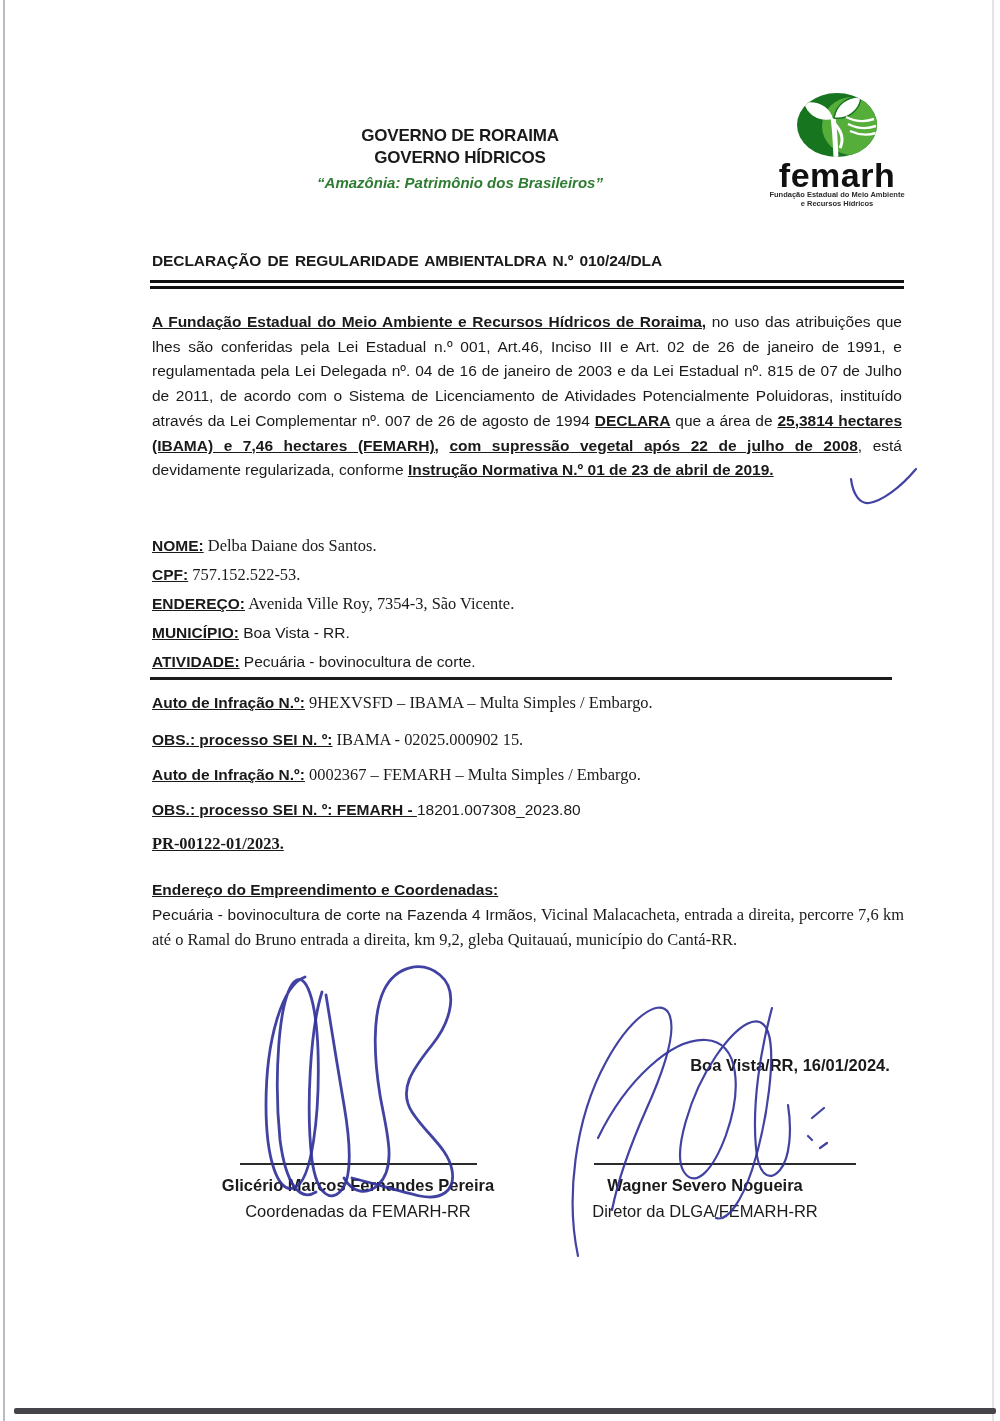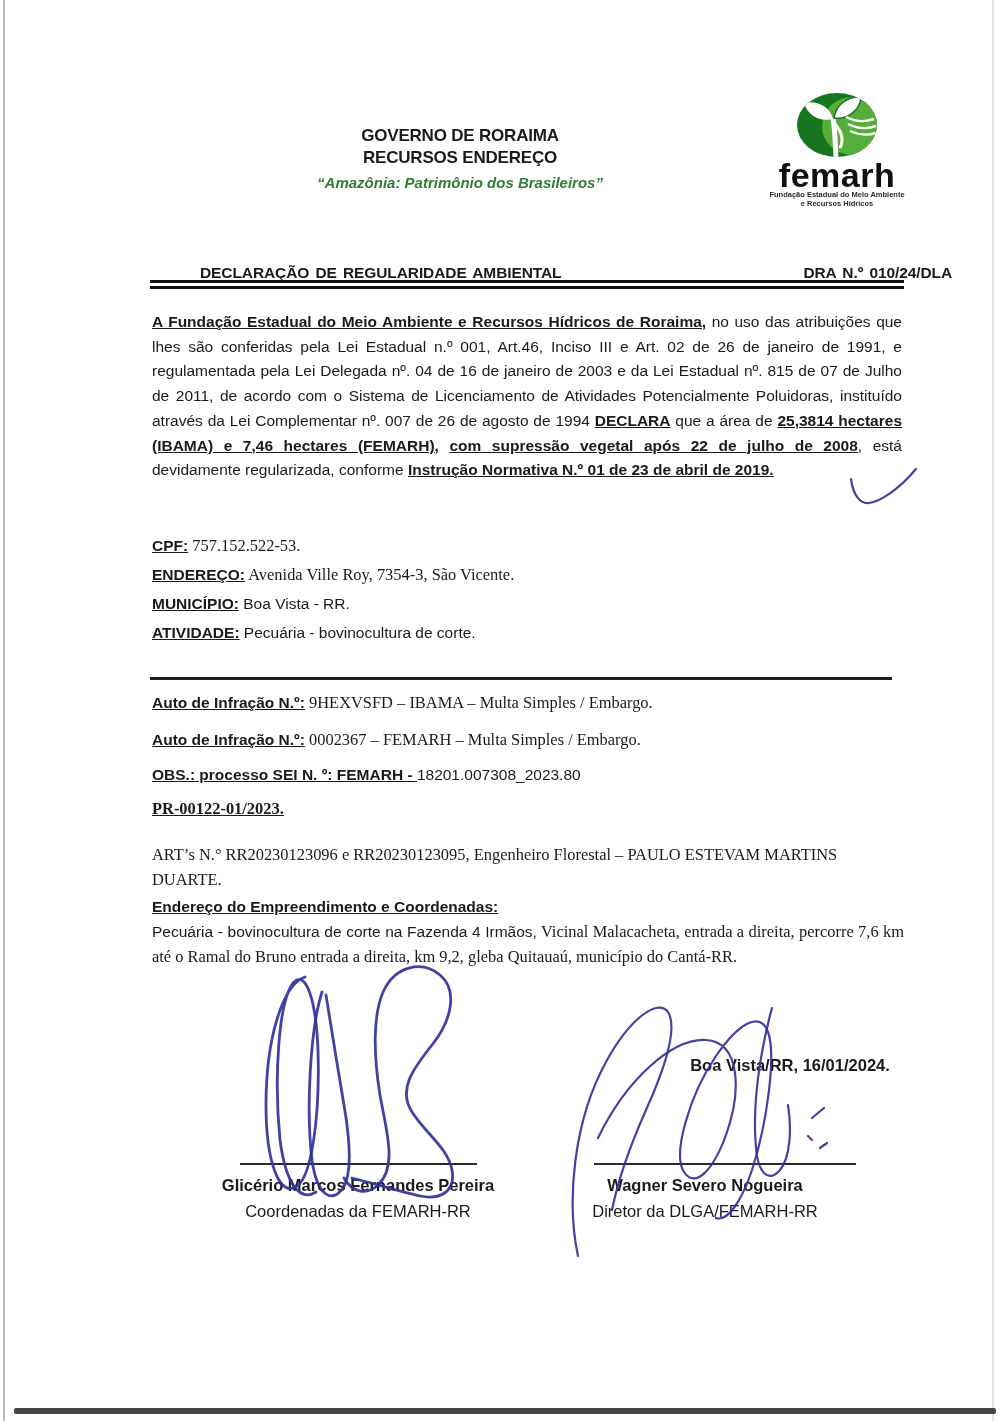--- a/index.html
+++ b/index.html
@@ -19,21 +19,21 @@
   .header-text .motto{margin-top:5px;font-size:15px;font-weight:bold;font-style:italic;color:var(--motto_green);}
 
   
   .logo{position:absolute;top:90px;left:752px;width:170px;text-align:center;}
   .logo-ellipse-dark{fill:var(--logo_dark);}
   .logo-ellipse-light{fill:var(--logo_light);}
   .logo-wordmark{font-size:34px;font-weight:bold;letter-spacing:0.5px;color:#101010;line-height:30px;margin-top:-4px;}
   .logo-caption{font-size:7.5px;line-height:9px;color:#2c2c2c;font-weight:bold;}
 
   
-  .title-row{position:absolute;top:264px;left:152px;width:752px;display:flex;justify-content:space-between;margin-left:48px;}
+  .title-row{position:absolute;top:252px;left:152px;width:752px;display:flex;justify-content:flex-start;}
   .title-row .t{font-size:15.5px;font-weight:bold;letter-spacing:-0.1px;word-spacing:2px;}
   .double-rule{position:absolute;left:150px;width:754px;}
   .double-rule .l1{height:3px;background:#111;}
   .double-rule .l2{height:3px;background:#111;margin-top:3px;}
 
   
   .rich span.b{font-weight:bold;text-decoration:underline;}
   .rich span.u{text-decoration:underline;}
   .rich span.f{font-family:"Liberation Serif","DejaVu Serif",serif;font-size:1.06em;}
 
@@ -72,21 +72,21 @@
 <body>
 
 <div class="page">
 
   <div class="edge-left"></div>
   <div class="edge-right"></div>
   <div class="edge-bottom"></div>
 
   <div class="header-text">
     <div class="org">GOVERNO DE RORAIMA</div>
-    <div class="org">RECURSOS ENDEREÇO</div>
+    <div class="org">GOVERNO HÍDRICOS</div>
     <div class="motto">“Amazônia: Patrimônio dos Brasileiros”</div>
   </div>
 
   <div class="logo">
     <svg width="150" height="70" viewBox="0 0 150 70">
       <defs>
         <clipPath id="oval">
             <ellipse cx="75" cy="35" rx="40" ry="32"></ellipse>
           </clipPath>
       </defs>
@@ -114,34 +114,35 @@
     <div class="t">DRA N.º 010/24/DLA</div>
   </div>
   <div class="double-rule" style="top:280px;">
     <div class="l1"></div>
       <div class="l2"></div>
   </div>
 
   <div class="intro rich"><span class="b ">A Fundação Estadual do Meio Ambiente e Recursos Hídricos de Roraima,</span><span class=""> no uso das atribuições que lhes são conferidas pela Lei Estadual n.º 001, Art.46, Inciso III e Art. 02 de 26 de janeiro de 1991, e regulamentada pela Lei Delegada nº. 04 de 16 de janeiro de 2003 e da Lei Estadual nº. 815 de 07 de Julho de 2011, de acordo com o Sistema de Licenciamento de Atividades Potencialmente Poluidoras, instituído através da Lei Complementar nº. 007 de 26 de agosto de 1994 </span><span class="b ">DECLARA</span><span class=""> que a área de </span><span class="b ">25,3814 hectares (IBAMA) e 7,46 hectares (FEMARH),</span><span class=""> </span><span class="b u ">com supressão vegetal após 22 de julho de 2008</span><span class="">, está devidamente regularizada, conforme </span><span class="b ">Instrução Normativa N.º 01 de 23 de abril de 2019.</span></div>
 
   <div class="fields">
+    <div class="rich"><span class="b ">NOME:</span><span class="f"> Delba Daiane dos Santos.</span></div>
     <div class="rich"><span class="b ">CPF:</span><span class="f"> 757.152.522-53.</span></div>
     <div class="rich"><span class="b ">ENDEREÇO:</span><span class="f"> Avenida Ville Roy, 7354-3, São Vicente.</span></div>
     <div class="rich"><span class="b ">MUNICÍPIO:</span><span class="">  Boa Vista - RR.</span></div>
     <div class="rich"><span class="b ">ATIVIDADE:</span><span class=""> Pecuária - bovinocultura de corte.</span></div>
   </div>
 
   <div class="rule2"></div>
 
   <div class="midblock">
     <div class="inf rich gap15"><span class="b ">Auto de Infração N.º:</span><span class="f"> 9HEXVSFD – IBAMA – Multa Simples / Embargo.</span></div>
+    <div class="inf rich gap13"><span class="b ">OBS.: processo SEI N. º:</span><span class="f"> IBAMA - 02025.000902 15.</span></div>
     <div class="inf rich gap13"><span class="b ">Auto de Infração N.º:</span><span class="f">  0002367 – FEMARH – Multa Simples / Embargo.</span></div>
     <div class="inf rich gap12"><span class="b ">OBS.: processo SEI N. º: FEMARH - </span><span class="">18201.007308_2023.80</span></div>
     <div class="pr-line rich gap10"><span class="b f">PR-00122-01/2023.</span></div>
-    <div class="art-line rich"><span class="f">ART’s N.° RR20230123096 e RR20230123095, Engenheiro Florestal – PAULO ESTEVAM MARTINS DUARTE.</span></div>
     <div class="venue-label rich"><span class="b ">Endereço do Empreendimento e Coordenadas:</span></div>
     <div class="venue-text rich"><span class="">Pecuária - bovinocultura de corte na Fazenda 4 Irmãos,</span><span class="f"> Vicinal Malacacheta, entrada a direita, percorre 7,6 km até o Ramal do Bruno entrada a direita, km 9,2, gleba Quitauaú, município do Cantá-RR.</span></div>
   </div>
 
   <div class="date-line">Boa Vista/RR, 16/01/2024.</div>
 
   <div class="sig-rule left"></div>
   <div class="sig-rule right"></div>
 
   <div class="sig-block left">

